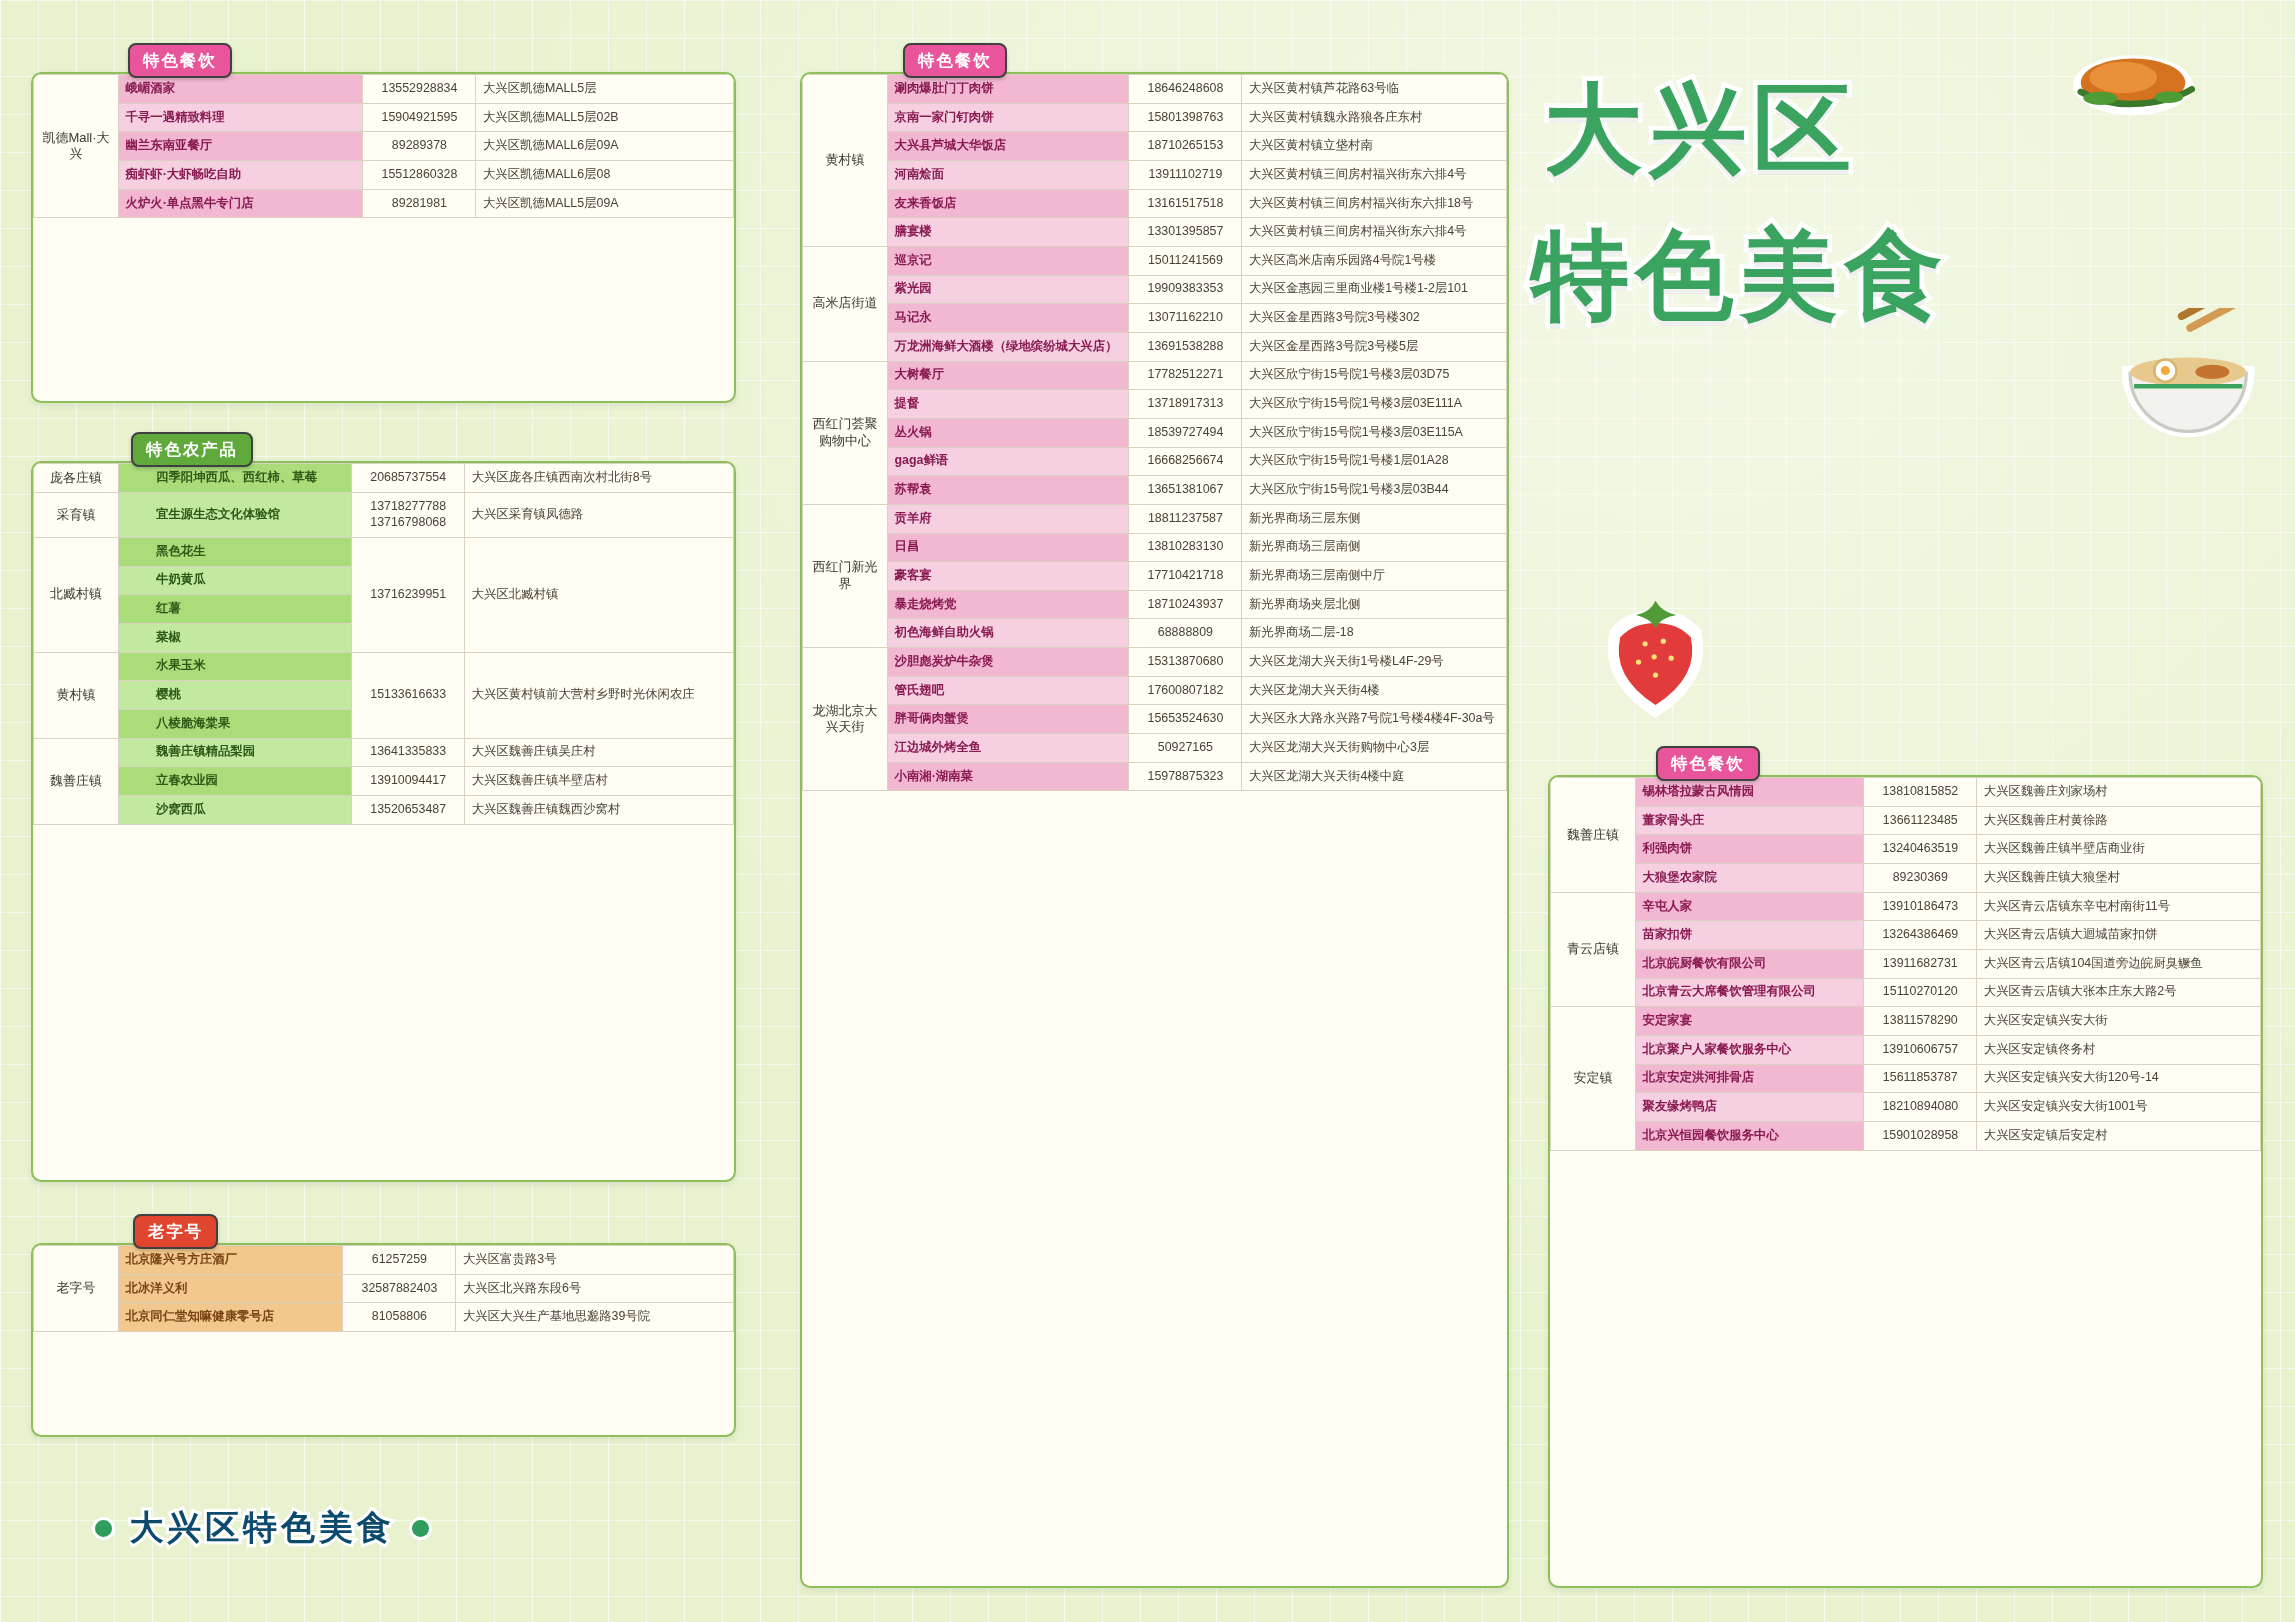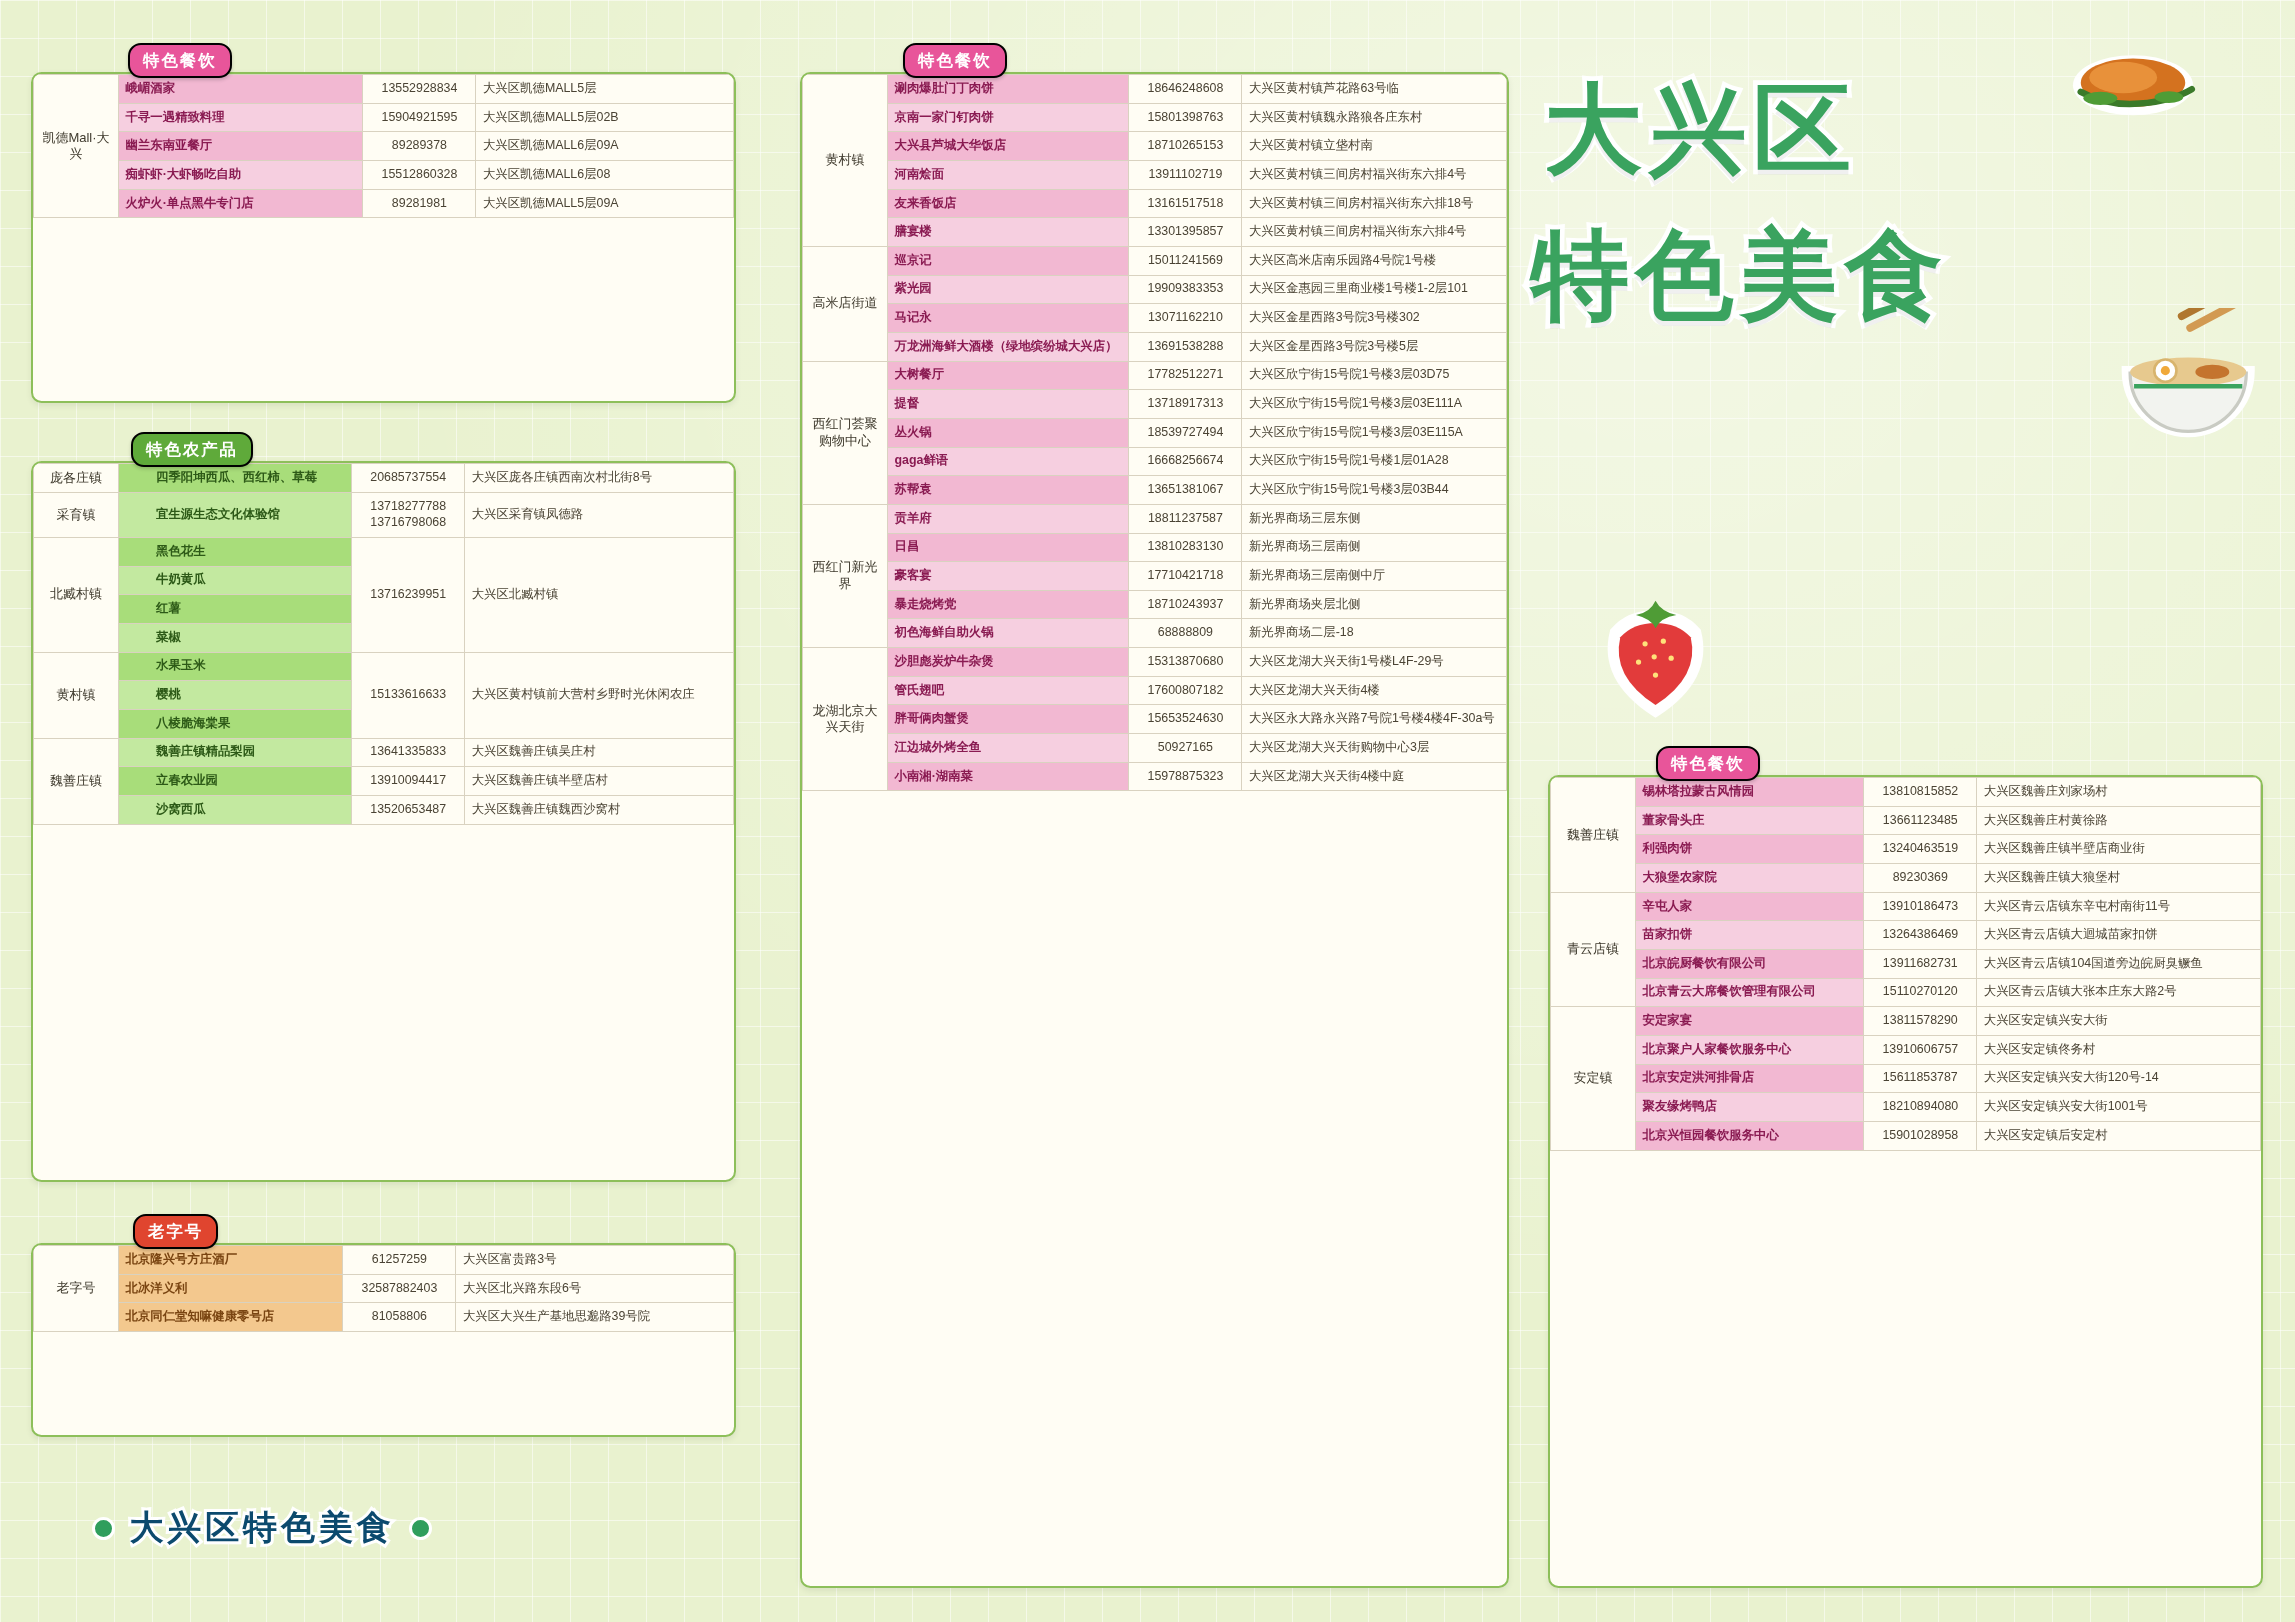--- a/index.html
+++ b/index.html
@@ -30,43 +30,43 @@
     background:#fffdf4;
     border:2px solid #8dbf5a;
     border-radius:10.5px;
     box-shadow:0 2.6px 6.5px rgba(0,0,0,.07);
     overflow:hidden;
   }
   .tag{
     position:absolute;
     display:flex;align-items:center;justify-content:center;
     height:31px;padding:0 13px;
-    border-radius:13px;
+    border-radius:8px;
     color:#ffffff;
     font-size:16.4px;font-weight:bold;letter-spacing:2px;
-    border:2px solid #000000;
+    border:2px solid #404040;
     box-shadow:0 2px 3.9px rgba(0,0,0,.18);
     white-space:nowrap;
     z-index:5;
   }
   .tag.pink{background:#e8559a;}
   .tag.green{background:#5faa3a;}
   .tag.red{background:#e0452f;}
 
   table{border-collapse:collapse;width:100%;}
   td{
     border:0.7px solid #d9d2c0;
     font-size:12.4px;
     color:#4a4334;
     padding:5.9px 6.5px;
     vertical-align:middle;
     line-height:1.28;
   }
   td.cat{
-    width:71px;text-align:center;background:#fffdf4;font-size:13px;color:#3f3a2d;
+    width:71px;text-align:center;background:#fffdf4;font-size:13px;color:#3f3a2d;border-radius:16px;
   }
   td.name{font-weight:bold;}
   td.phone{width:99px;text-align:center;white-space:nowrap;}
   td.addr{color:#4a4334;}
 
   
   .pinkrow td.name{background:#f2b8d2;color:#8a1b52;}
   .pinkrow td.name.alt{background:#f6cfe0;}
   
   .greenrow td.name{background:#a8dd7a;color:#2d5a17;padding-left:37px;}

